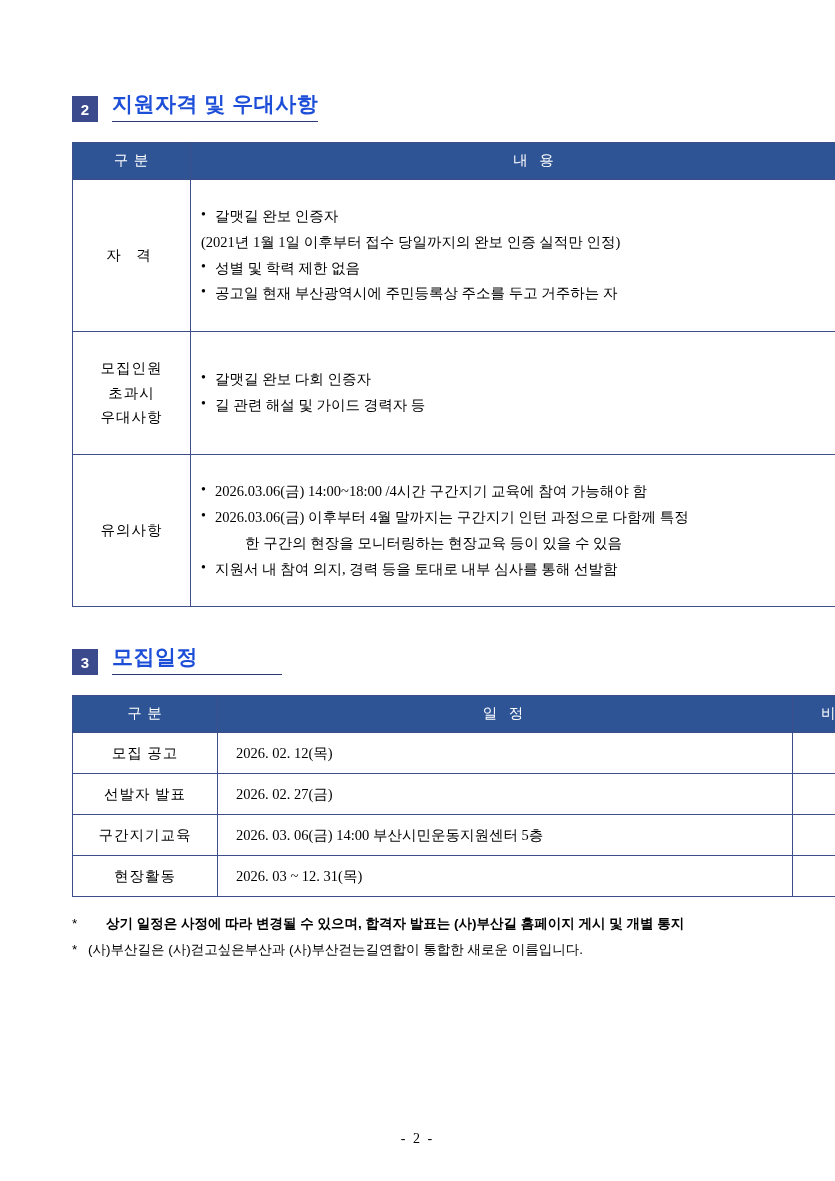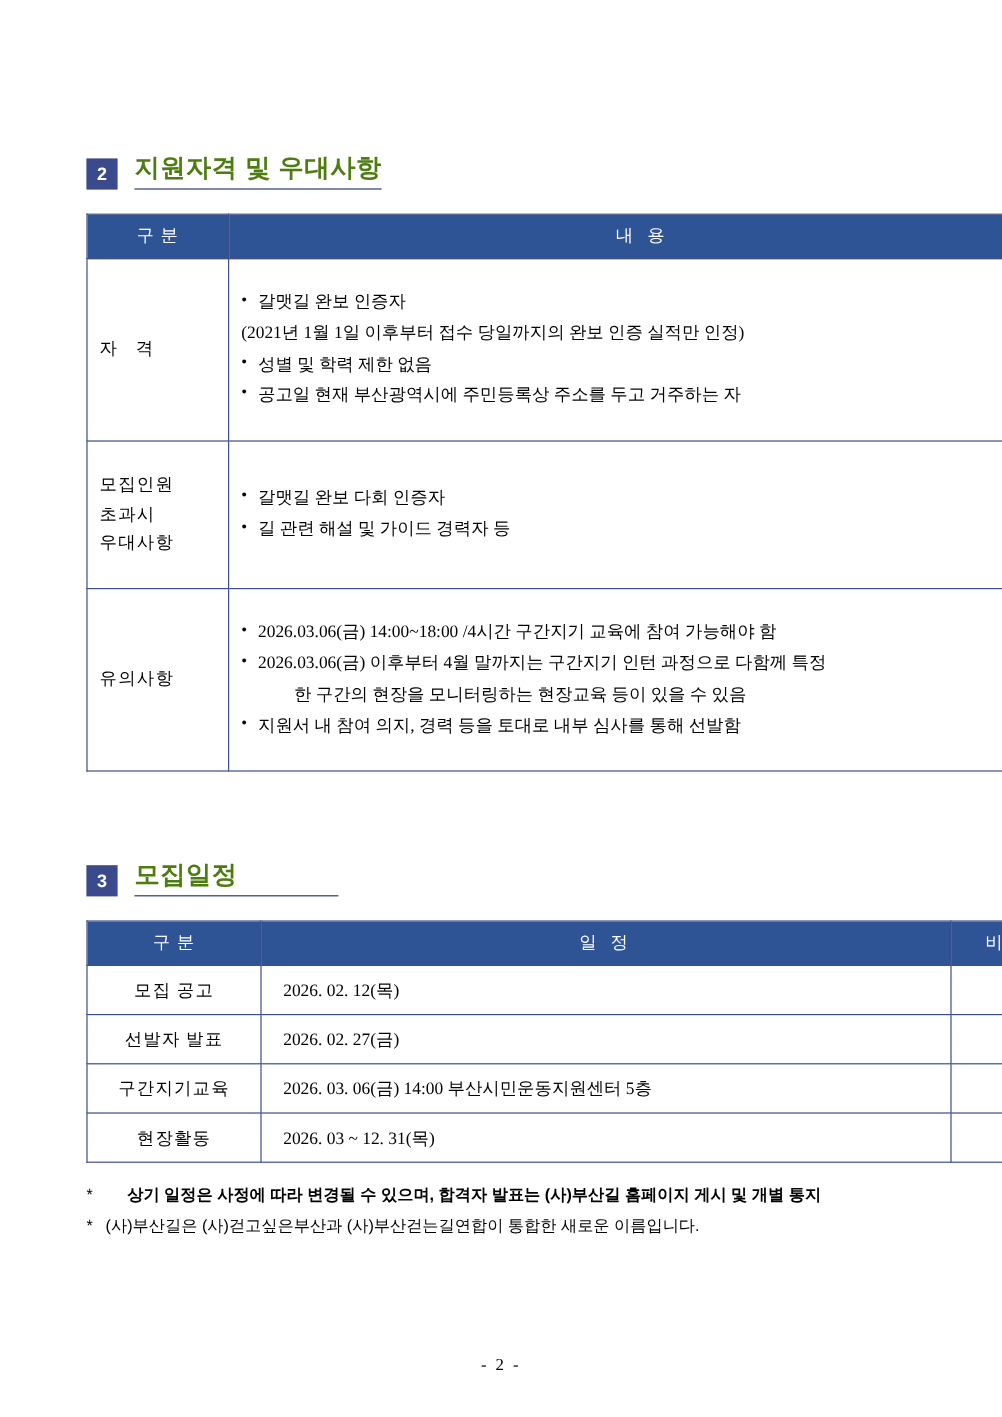--- a/index.html
+++ b/index.html
@@ -46,23 +46,22 @@
     margin-left: 14px;
     border-bottom: 1.6px solid #2b3a77;
     padding-bottom: 3px;
     min-width: 170px;
   }
   .section-title {
     font-family: "Liberation Sans", sans-serif;
     font-weight: bold;
     font-size: 21px;
     letter-spacing: 0.5px;
-    color: #4d7c0f;
+    color: #1d4ed8;
     white-space: nowrap;
-    margin-top: 36px;
   }
 
   
   table {
     border-collapse: collapse;
     width: 809px;
     table-layout: fixed;
   }
   table, th, td {
     border: 1px solid #3d4f8a;
@@ -78,21 +77,21 @@
   }
   thead th.narrow-sp {
     letter-spacing: 1px;
   }
   td {
     font-size: 14.5px;
     padding: 24px 10px;
     vertical-align: middle;
   }
   td.label {
-    text-align: left;
+    text-align: center;
     letter-spacing: 1px;
     line-height: 1.7;
   }
   td.label.spaced {
     letter-spacing: 6px;
   }
   ul.bul {
     list-style: none;
     margin: 0;
     padding: 0;

